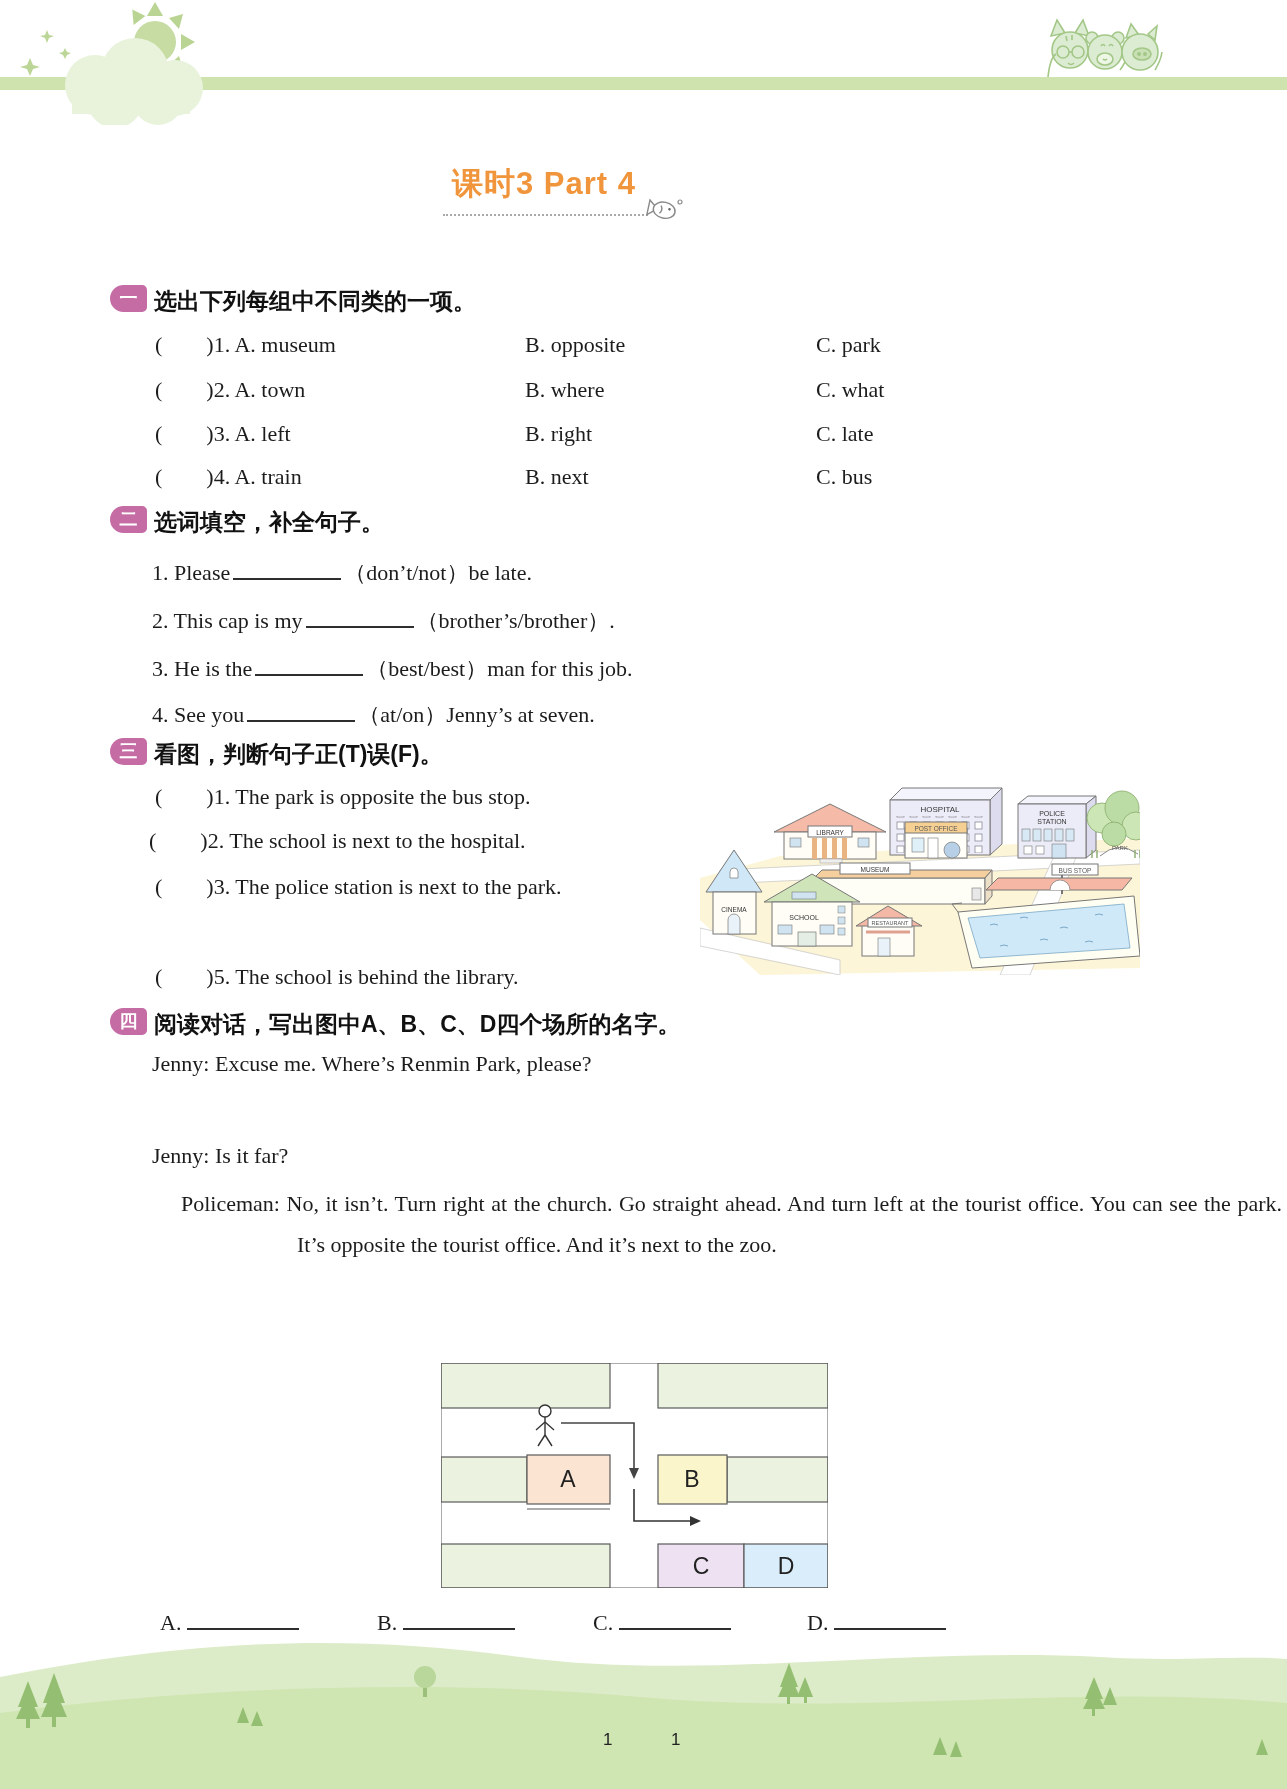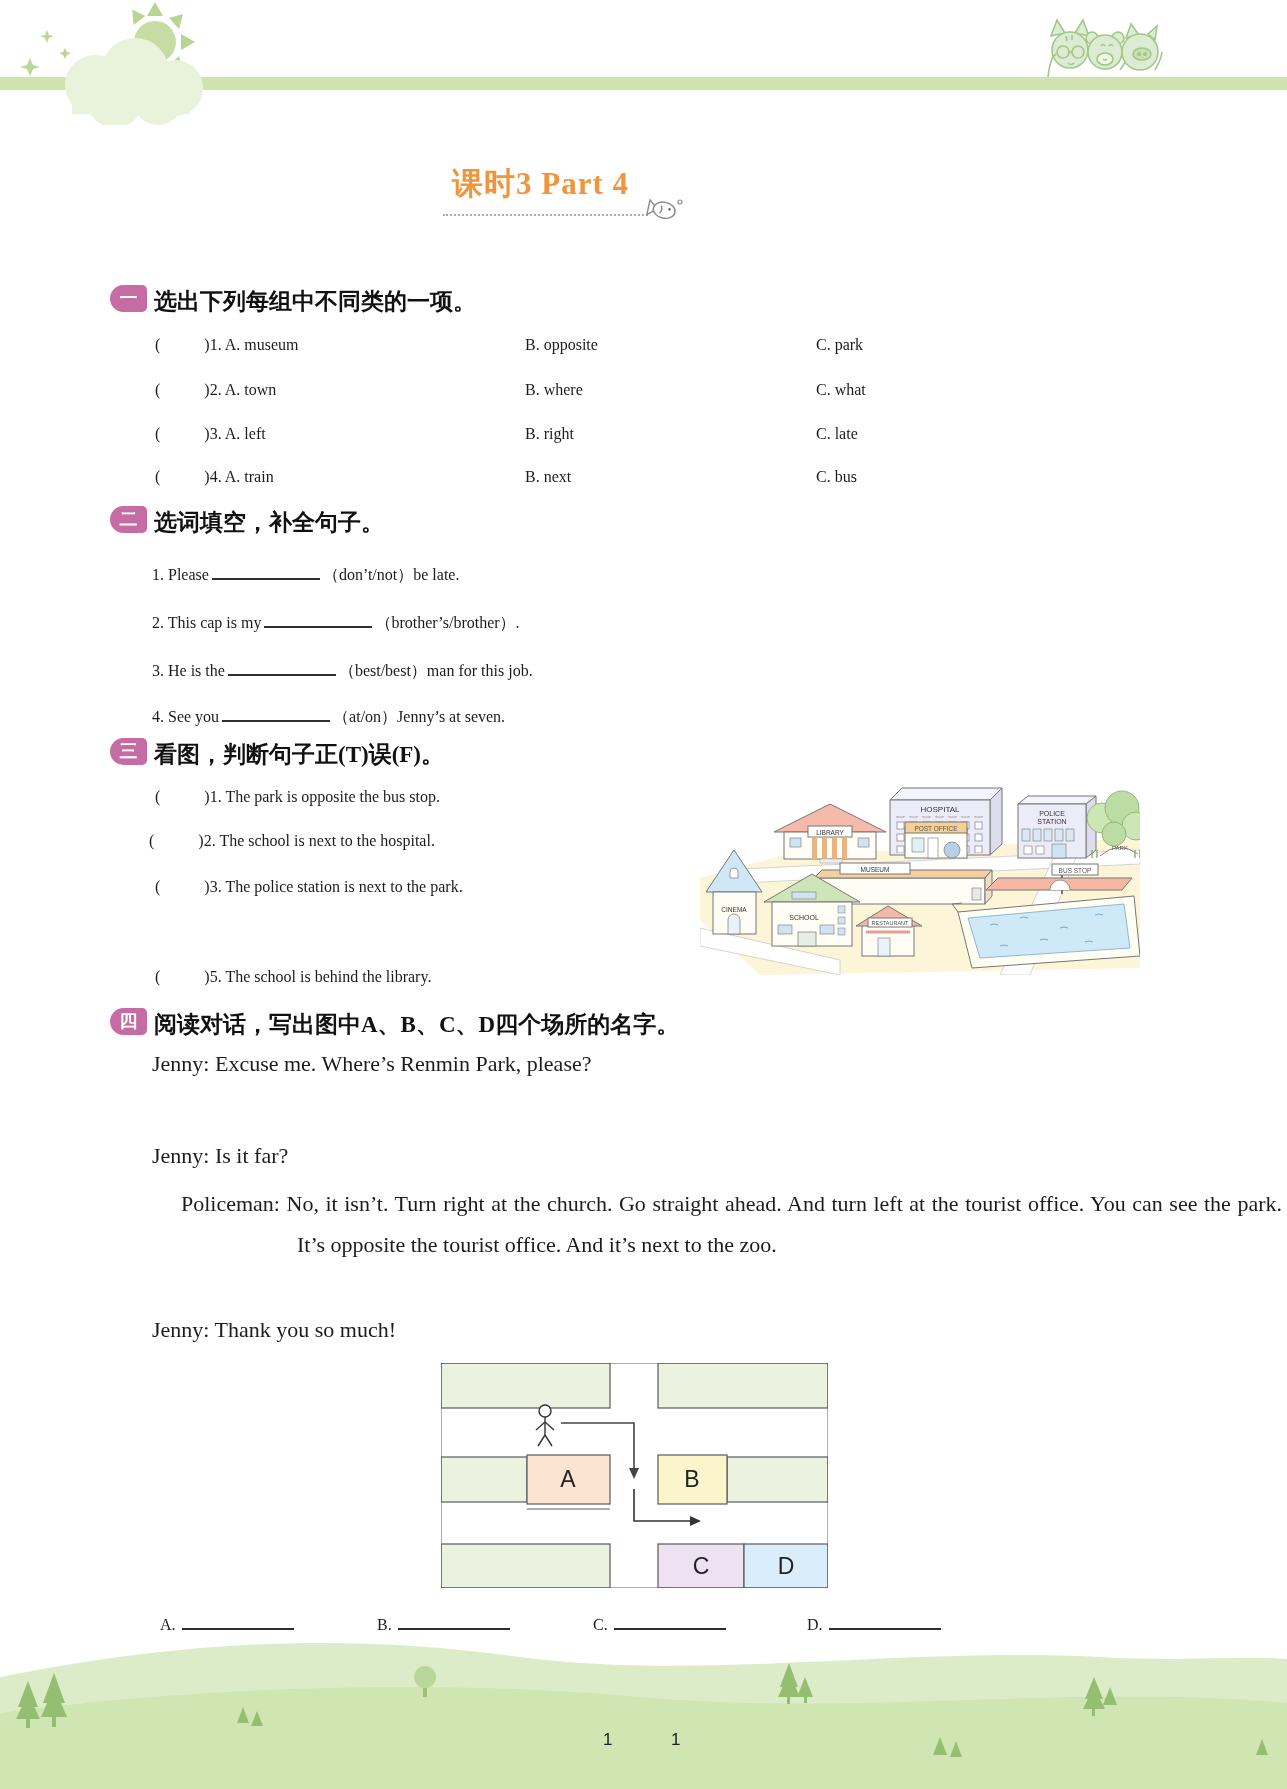--- a/index.html
+++ b/index.html
@@ -1,20 +1,20 @@
 <!DOCTYPE html>
 <html><head>
 <meta charset="utf-8">
 <style>
   html,body{margin:0;padding:0;background:#fff;}
   #page{position:relative;width:1287px;height:1789px;background:#fff;overflow:hidden;
         font-family:"Liberation Serif",serif;color:#1c1c1c;}
   .abs{position:absolute;}
-  .line{font-size:16px;line-height:30px;white-space:nowrap;}
-  .cn{font-family:Liberation Serif, serif;}
+  .line{font-size:22px;line-height:30px;white-space:nowrap;}
+  .cn{font-family:Liberation Sans, sans-serif;}
   .title{font-size:31px;font-weight:bold;color:#f0953b;letter-spacing:1px;}
   .dotline{border-bottom:2px dotted #a9a9a9;}
   .badge{width:37px;height:27px;background:#c56ca5;border-radius:14px 5px 5px 14px;
          color:#fff;font-size:18px;font-weight:bold;text-align:center;line-height:27px;}
   .heading{font-size:23px;font-weight:bold;color:#111;}
   .paren{display:inline-block;}
   .pgap{display:inline-block;width:44px;}
   .blank{display:inline-block;width:108px;height:22px;border-bottom:2px solid #2e2e2e;margin:0 3px;}
   .ansblank{display:inline-block;width:112px;height:22px;border-bottom:2px solid #2e2e2e;margin-left:6px;}
   .dlg{font-size:22px;line-height:41px;width:985px;white-space:normal;}
@@ -306,23 +306,20 @@
   <div class="abs heading cn" style="left:154px;top:1009px">阅读对话，写出图中A、B、C、D四个场所的名字。</div>
 
   <div class="abs dlg" style="left:152px;top:1043px">
     <span>Jenny:</span> <span>Excuse me. Where’s Renmin Park, please?</span>
   </div>
   <div class="abs dlg" style="left:152px;top:1135px">
     <span>Jenny:</span> <span>Is it far?</span>
   </div>
   <div class="abs dlg hang" style="left:152px;top:1183px">
     <span>Policeman:</span> <span>No, it isn’t. Turn right at the church. Go straight ahead. And turn left at the tourist office. You can see the park. It’s opposite the tourist office. And it’s next to the zoo.</span>
-  </div>
-  <div class="abs dlg" style="left:152px;top:1309px">
-    <span>Jenny:</span> <span>Thank you so much!</span>
   </div>
 
   <svg class="abs" style="left:441px;top:1363px" width="387" height="225" viewBox="0 0 387 225">
     <g fill="#ebf2df" stroke="#5a5a5a" stroke-width="1.2">
       <rect x="0" y="0" width="169" height="45"></rect>
       <rect x="217" y="0" width="170" height="45"></rect>
       <rect x="0" y="94" width="86" height="45"></rect>
       <rect x="286" y="94" width="101" height="45"></rect>
       <rect x="0" y="181" width="169" height="44"></rect>
     </g>

